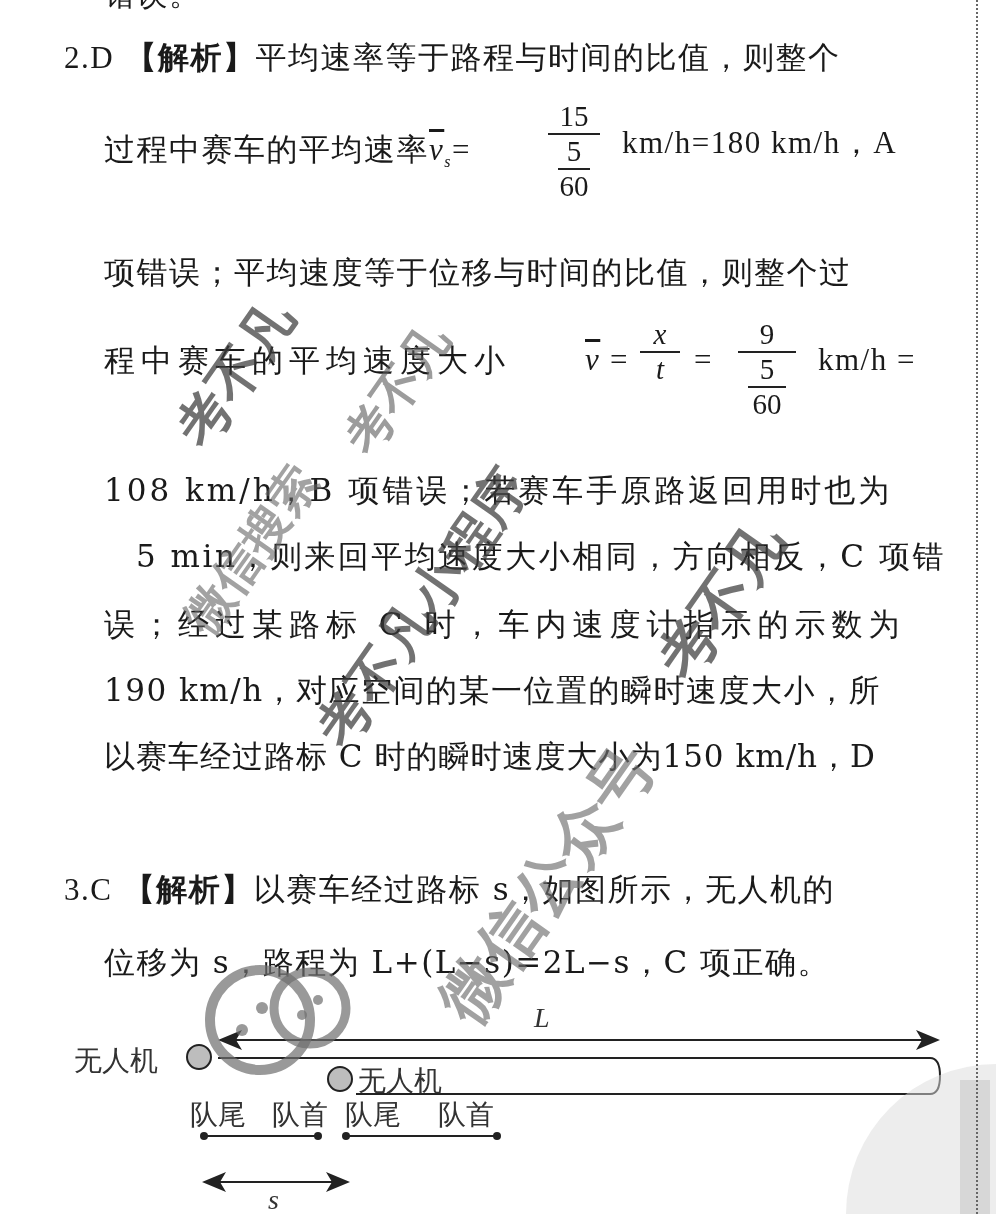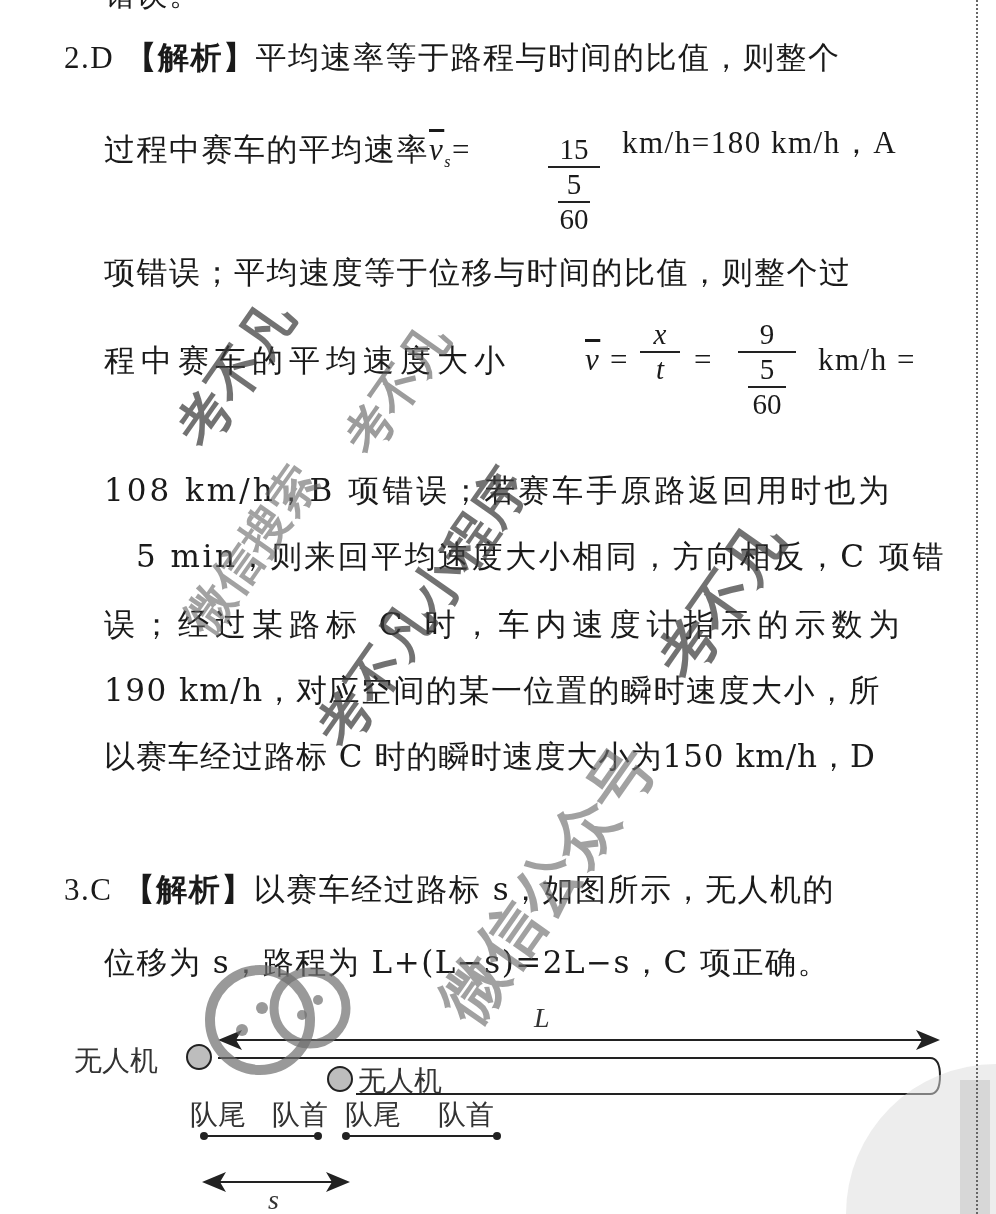--- a/index.html
+++ b/index.html
@@ -38,21 +38,21 @@
   <div class="line" style="left:104px; top:-26px;">错误。</div>
 
   <div class="line" style="left:64px; top:37px;">
     <span class="num">2.</span><span class="num">D</span>
     <span class="bold">【解析】</span><span>平均速率等于路程与时间的比值，则整个</span>
   </div>
 
   <div class="line" style="left:104px; top:123px;margin-top:6px;">
     <span>过程中赛车的平均速率</span><span class="it" style="text-decoration:overline;">v</span><sub class="it" style="font-size:16px;">s</sub><span class="num">=</span>
   </div>
-  <div class="frac" style="left:548px; top:100px; width:52px;margin-top:33px;">
+  <div class="frac" style="left:548px; top:100px; width:52px;">
     <div>15</div>
     <div class="bar"></div>
     <div style="margin:0 8px;">5</div>
     <div class="bar" style="margin:0 10px;"></div>
     <div>60</div>
   </div>
   <div class="line num" style="left:622px; top:123px;">km/h=180 km/h，A</div>
 
   <div class="line" style="left:104px; top:340px; letter-spacing:6px;">
     <span>程中赛车的平均速度大小</span>

